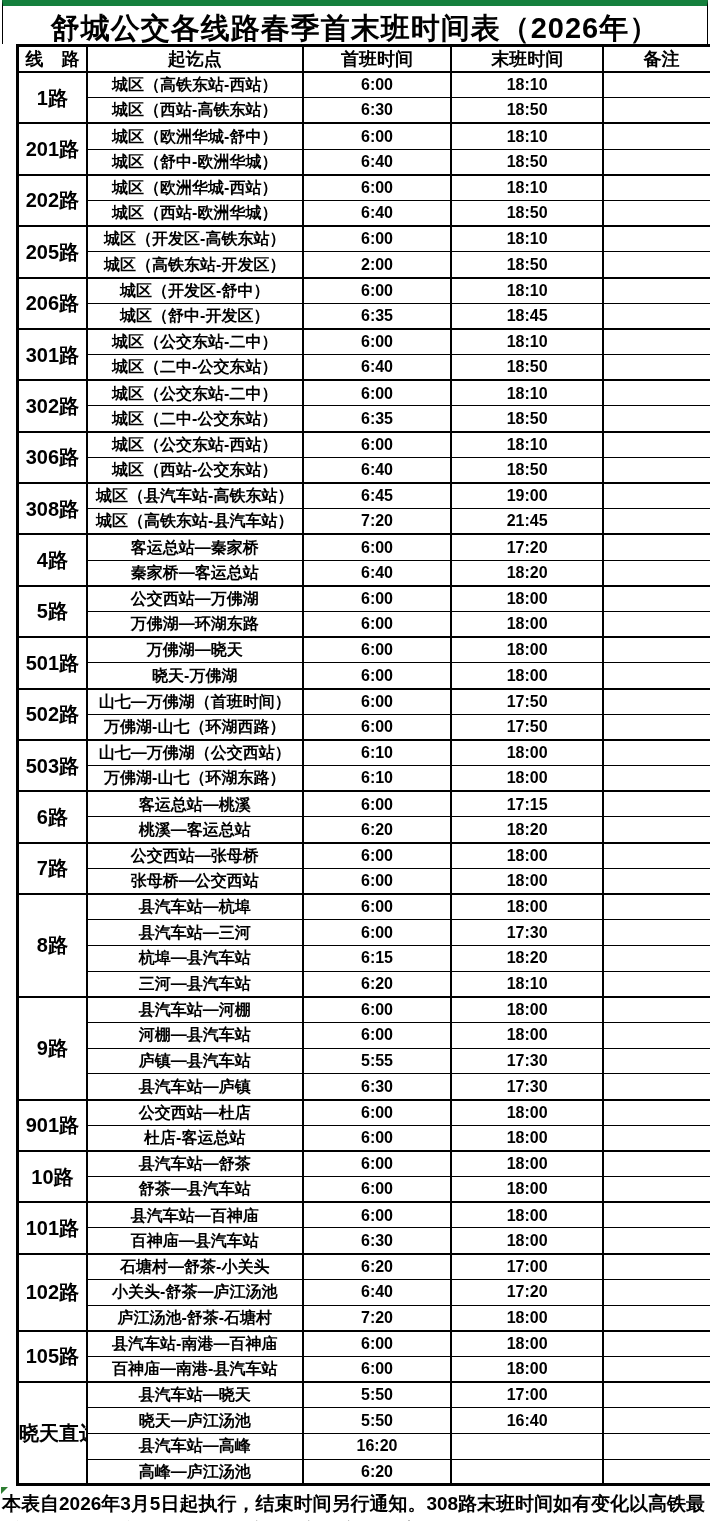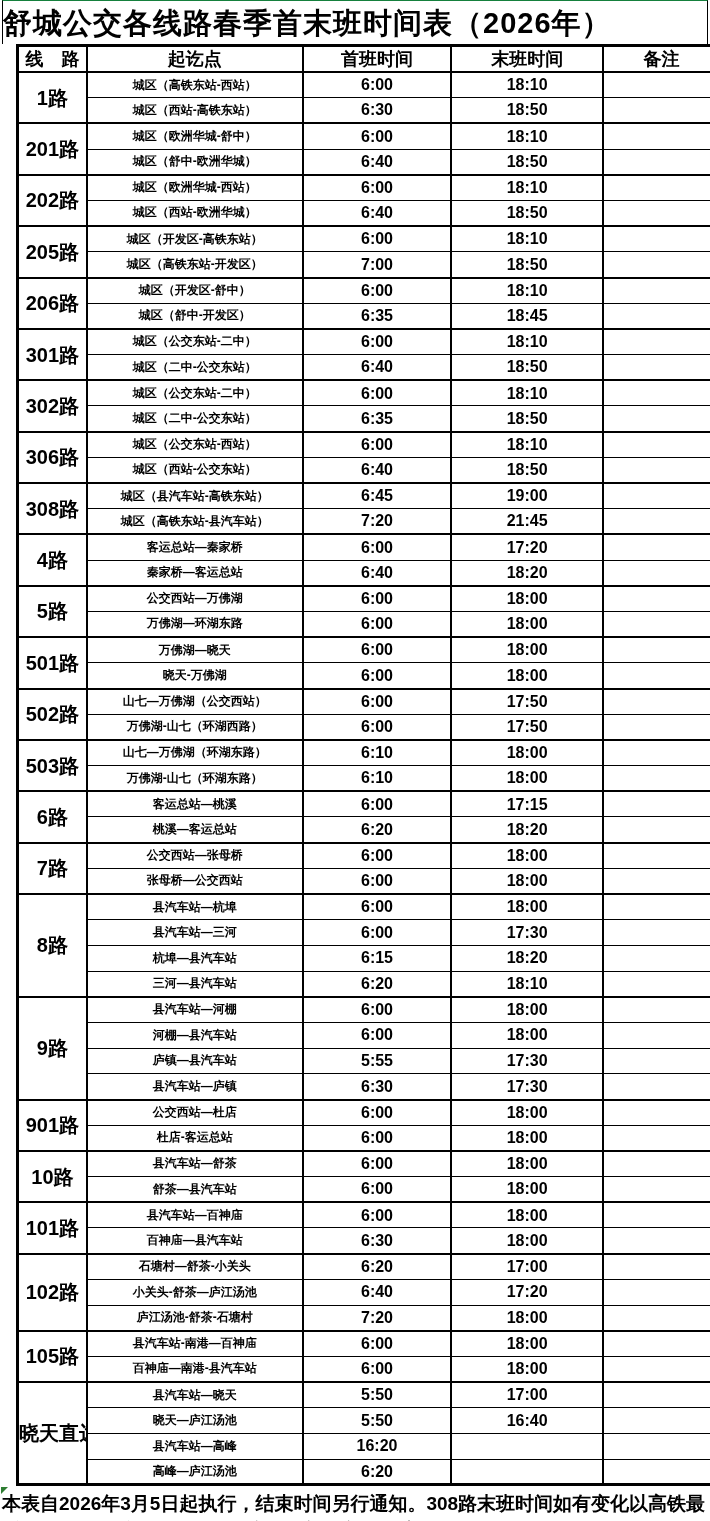--- a/index.html
+++ b/index.html
@@ -2,43 +2,43 @@
 <html><head>
 <meta charset="utf-8">
 <style>
   html,body{margin:0;padding:0;}
   body{
     width:710px;height:1521px;background:#ffffff;color:#000000;
     font-family:"Liberation Sans","DejaVu Sans",sans-serif;
     font-weight:bold;position:relative;overflow:hidden;
   }
   .title{
-    box-sizing:border-box;height:44px;line-height:44px;text-align:left;
+    box-sizing:border-box;height:44px;line-height:44px;text-align:center;
     font-size:29px;letter-spacing:1px;
-    border-top:1px solid #15803d;border-left:1px solid #000;border-right:1px solid #000;
+    border-top:6px solid #15803d;border-left:1px solid #000;border-right:1px solid #000;
     margin:0 2px;
   }
   table.schedule{
     border-collapse:collapse;table-layout:fixed;margin-left:16px;width:706px;
     border:3px solid #000;
   }
   th{
     border:2px solid #000;font-size:18px;height:23px;padding:0;
     font-weight:bold;text-align:center;
   }
   td{
     border-left:2px solid #000;border-right:2px solid #000;
     border-top:1px solid #000;border-bottom:1px solid #000;
     padding:0;text-align:center;font-size:16px;line-height:1.1;
     overflow:hidden;white-space:nowrap;
   }
   tbody tr{height:25.7px;}
   tr.group-start td{border-top:2px solid #000;}
   td.route-cell{font-size:20px;}
-  td.segment-cell{font-size:12px;}
+  td.segment-cell{font-size:16px;}
   td.first-time-cell,td.last-time-cell{font-size:16px;}
   .note-area{
     position:relative;box-sizing:border-box;width:710px;min-height:62px;
     padding:4px 2px 0 2px;font-size:19px;line-height:27px;text-align:left;
   }
   .comment-marker{
     position:absolute;left:1px;top:1px;width:0;height:0;
     border-top:7px solid #2e7d32;border-right:7px solid transparent;
   }
 </style>
@@ -106,21 +106,21 @@
       </tr>
       <tr class="group-start">
         <td class="route-cell" rowspan="2">205路</td>
         <td class="segment-cell">城区（开发区-高铁东站）</td>
         <td class="first-time-cell">6:00</td>
         <td class="last-time-cell">18:10</td>
         <td class="remark-cell"></td>
       </tr>
       <tr>
         <td class="segment-cell">城区（高铁东站-开发区）</td>
-        <td class="first-time-cell">7:00</td>
+        <td class="first-time-cell">2:00</td>
         <td class="last-time-cell">18:50</td>
         <td class="remark-cell"></td>
       </tr>
       <tr class="group-start">
         <td class="route-cell" rowspan="2">206路</td>
         <td class="segment-cell">城区（开发区-舒中）</td>
         <td class="first-time-cell">6:00</td>
         <td class="last-time-cell">18:10</td>
         <td class="remark-cell"></td>
       </tr>
@@ -216,34 +216,34 @@
         <td class="remark-cell"></td>
       </tr>
       <tr>
         <td class="segment-cell">晓天-万佛湖</td>
         <td class="first-time-cell">6:00</td>
         <td class="last-time-cell">18:00</td>
         <td class="remark-cell"></td>
       </tr>
       <tr class="group-start">
         <td class="route-cell" rowspan="2">502路</td>
+        <td class="segment-cell">山七—万佛湖（首班时间）</td>
+        <td class="first-time-cell">6:00</td>
+        <td class="last-time-cell">17:50</td>
+        <td class="remark-cell"></td>
+      </tr>
+      <tr>
+        <td class="segment-cell">万佛湖-山七（环湖西路）</td>
+        <td class="first-time-cell">6:00</td>
+        <td class="last-time-cell">17:50</td>
+        <td class="remark-cell"></td>
+      </tr>
+      <tr class="group-start">
+        <td class="route-cell" rowspan="2">503路</td>
         <td class="segment-cell">山七—万佛湖（公交西站）</td>
-        <td class="first-time-cell">6:00</td>
-        <td class="last-time-cell">17:50</td>
-        <td class="remark-cell"></td>
-      </tr>
-      <tr>
-        <td class="segment-cell">万佛湖-山七（环湖西路）</td>
-        <td class="first-time-cell">6:00</td>
-        <td class="last-time-cell">17:50</td>
-        <td class="remark-cell"></td>
-      </tr>
-      <tr class="group-start">
-        <td class="route-cell" rowspan="2">503路</td>
-        <td class="segment-cell">山七—万佛湖（环湖东路）</td>
         <td class="first-time-cell">6:10</td>
         <td class="last-time-cell">18:00</td>
         <td class="remark-cell"></td>
       </tr>
       <tr>
         <td class="segment-cell">万佛湖-山七（环湖东路）</td>
         <td class="first-time-cell">6:10</td>
         <td class="last-time-cell">18:00</td>
         <td class="remark-cell"></td>
       </tr>

